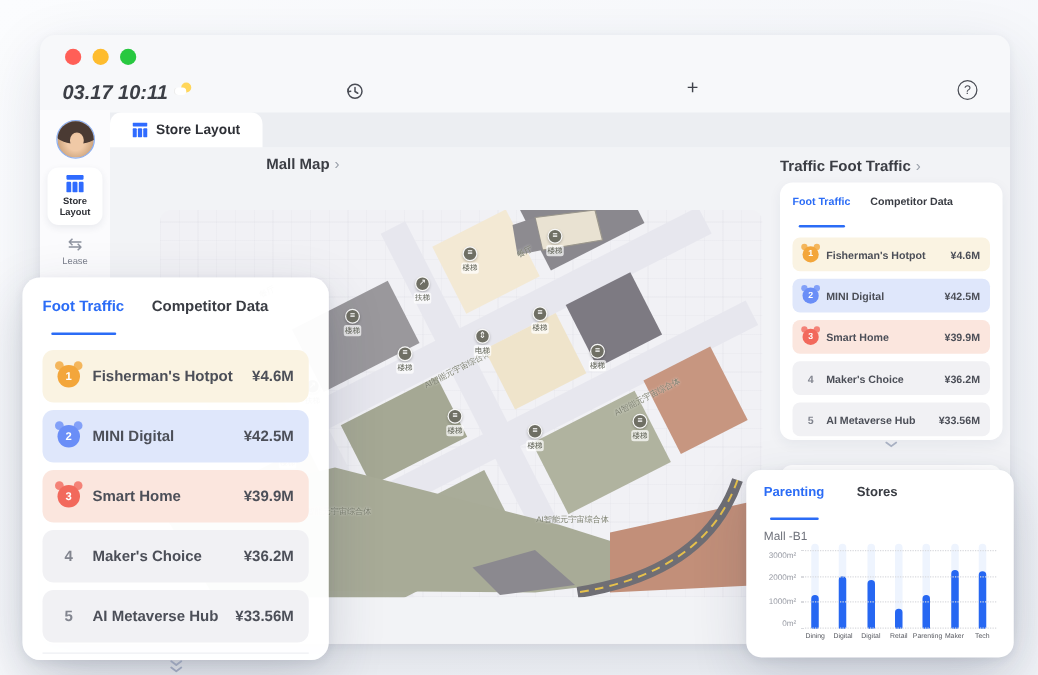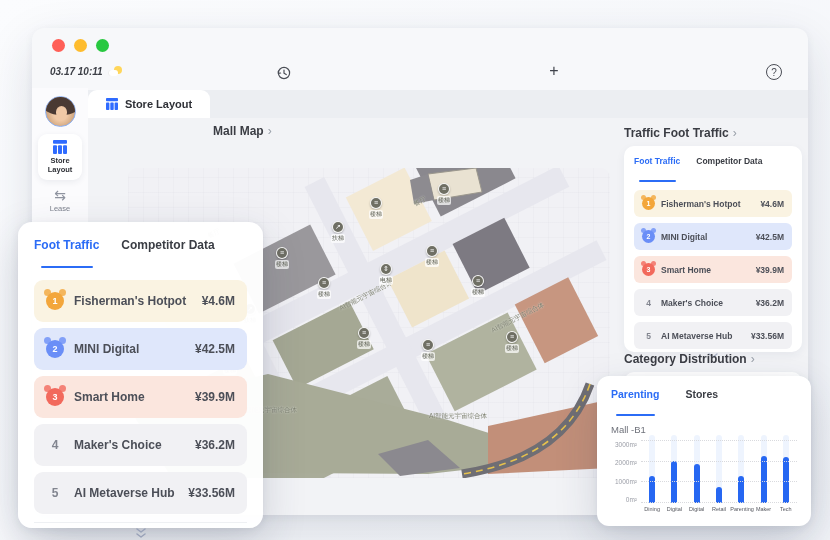--- a/index.html
+++ b/index.html
@@ -11,21 +11,21 @@
   .window { position:absolute; left:32px; top:28px; width:776px; height:487px;
     background:#f7f8fa; border-radius:12px; overflow:hidden;
     box-shadow:0 18px 50px rgba(30,40,70,.14), 0 2px 8px rgba(30,40,70,.06); }
 
   .traffic { position:absolute; left:20px; top:11px; display:flex; gap:9px; }
   .dot { width:13px; height:13px; border-radius:50%; }
 
   
   .toolbar { position:absolute; left:0; top:30px; width:100%; height:32px; }
   .date-wrap { position:absolute; left:18px; top:8px; display:flex; align-items:flex-start; gap:5px;
-    font-size:10px; font-weight:bold; color:#3c3f46; font-style:italic; }
+    font-size:16px; font-weight:bold; color:#3c3f46; font-style:italic; }
   .weather { position:relative; width:14px; height:11px; }
   .weather .sun { position:absolute; left:6px; top:0; width:8px; height:8px; border-radius:50%; background:#ffd65a; }
   .weather .cloud { position:absolute; left:0; top:4px; width:10px; height:6px; border-radius:6px; background:#fff; box-shadow:1px 0 0 #eee inset; }
   .hist { position:absolute; left:243px; top:6px; width:18px; height:18px; display:flex; align-items:center; justify-content:center; }
   .search { position:absolute; left:268px; top:5px; width:237px; height:21px;
     background:#ededf0; border:1px solid #e3e3e7; border-radius:5px;
     display:flex; align-items:center; justify-content:center; gap:4px; }
   .search input { border:0; outline:0; background:transparent; width:52px;
     font-size:10.5px; color:#5a5c64; font-family:inherit; }
   .search input::placeholder { color:#8f9098; }
@@ -335,21 +335,20 @@
           <span>¥33.56M</span>
         </div>
       </div>
       <div class="chev">
         <svg width="12" height="6" viewBox="0 0 12 6">
             <path d="M2 1 L6 4 L10 1" fill="none" stroke="#aab2c4" stroke-width="1.4" stroke-linecap="round"></path>
           </svg>
       </div>
     </div>
 
-    <div class="rp-heading rp-category"><span>Category Distribution</span><span class="arr">›</span></div>
     <div class="card category-card"></div>
   </div>
 
   <div class="sidebar">
     <div class="avatar"></div>
     <div class="side-item active">
       <svg class="ic" width="14" height="14" viewBox="0 0 12 12" fill="#2f6bff">
           <rect x="0" y="0" width="12" height="3.2" rx="0.8"></rect>
           <rect x="0" y="4.6" width="3.4" height="7.4" rx="0.8"></rect>
           <rect x="4.3" y="4.6" width="3.4" height="7.4" rx="0.8"></rect>

